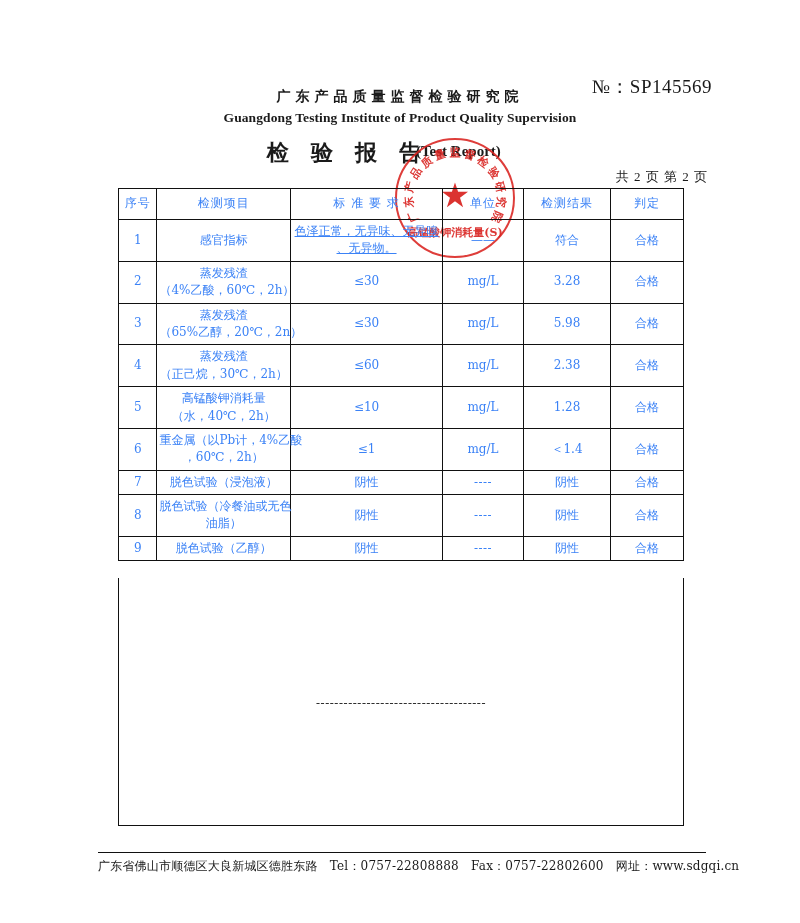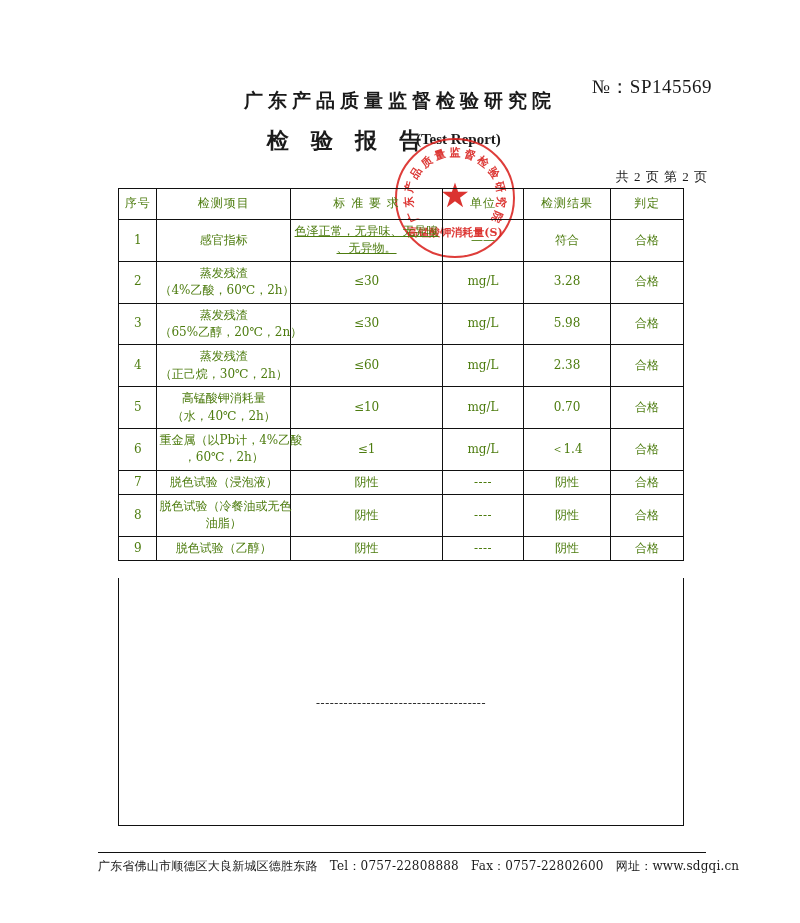--- a/index.html
+++ b/index.html
@@ -36,21 +36,21 @@
   }
 
   .title-block {
     position: absolute;
     top: 88px;
     left: 0;
     width: 800px;
     text-align: center;
   }
   .org-cn {
-    font-size: 19px;
+    font-size: 14px;
     letter-spacing: 5px;
     font-weight: bold;
     font-family: "DejaVu Serif", serif;
   }
   .org-en {
     font-size: 13.5px;
     font-weight: bold;
     margin-top: 4px;
     letter-spacing: 0.1px;
     font-family: "Liberation Serif", serif;
@@ -157,21 +157,21 @@
     table-layout: fixed;
   }
   table.report td, table.report th {
     border: 1px solid #111;
     text-align: center;
     vertical-align: middle;
     font-size: 12px;
     font-family: "DejaVu Serif", serif;
     padding: 3px 2px;
     line-height: 1.45;
-    color: #4d7c0f;
+    color: #3b82f6;
   }
   table.report thead td {
     height: 24px;
     letter-spacing: 1px;
   }
   .c-no     { width: 38px; }
   .c-item   { width: 132px; }
   .c-req    { width: 150px; }
   .c-unit   { width: 80px; }
   .c-result { width: 86px; }
@@ -235,20 +235,21 @@
 <body>
 
 <div class="page">
 
   <div class="report-no">
     <span class="no-sym">№：</span><span>SP145569</span>
   </div>
 
   <div class="title-block">
     <div class="org-cn">广东产品质量监督检验研究院</div>
+    <div class="org-en">Guangdong Testing Institute of Product Quality Supervision</div>
     <div class="doc-title-row">
       <span class="doc-title-cn">检 验 报 告</span>
       <span class="doc-title-en">(Test Report)</span>
     </div>
   </div>
 
   <div class="page-count">共 2 页 第 2 页</div>
 
   <div class="stamp">
     <div class="ring"></div>
@@ -372,21 +373,21 @@
         <tr>
           <td class="num-cell">5</td>
           <td class="cell-two-line">
             <div>高锰酸钾消耗量</div>
             <div>（水，40℃，2h）</div>
           </td>
           <td class="cell-two-line">
             <div>≤10</div>
           </td>
           <td class="unit-cell">mg/L</td>
-          <td class="num-cell">0.70</td>
+          <td class="num-cell">1.28</td>
           <td>合格</td>
         </tr>
         <tr>
           <td class="num-cell">6</td>
           <td class="cell-two-line">
             <div>重金属（以Pb计，4%乙酸</div>
             <div>，60℃，2h）</div>
           </td>
           <td class="cell-two-line">
             <div>≤1</div>

